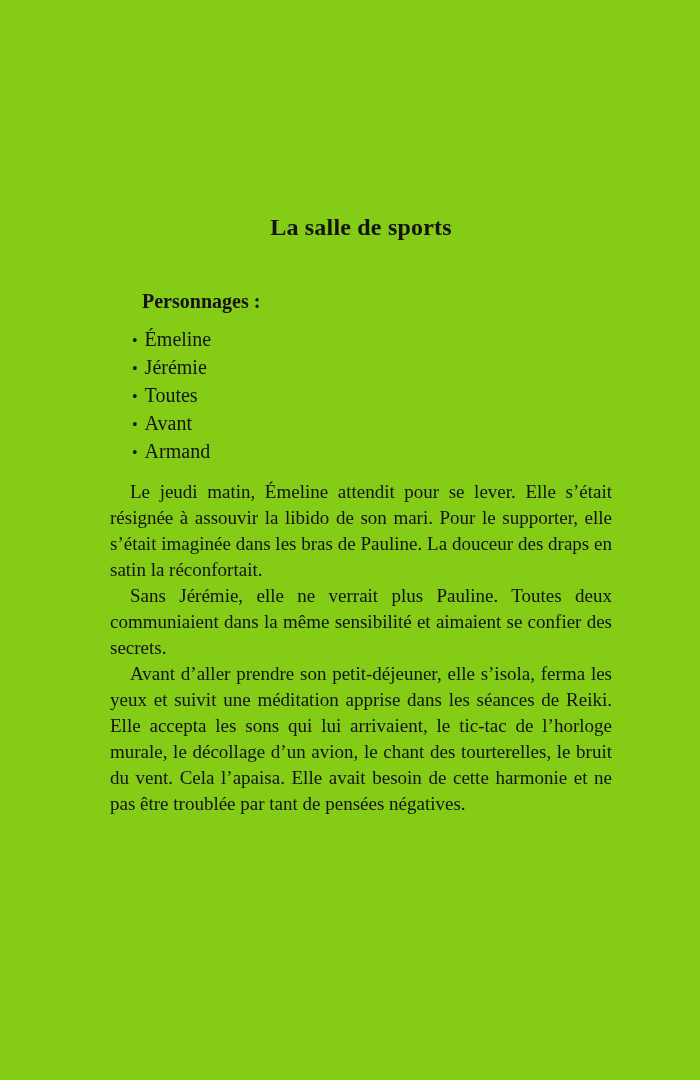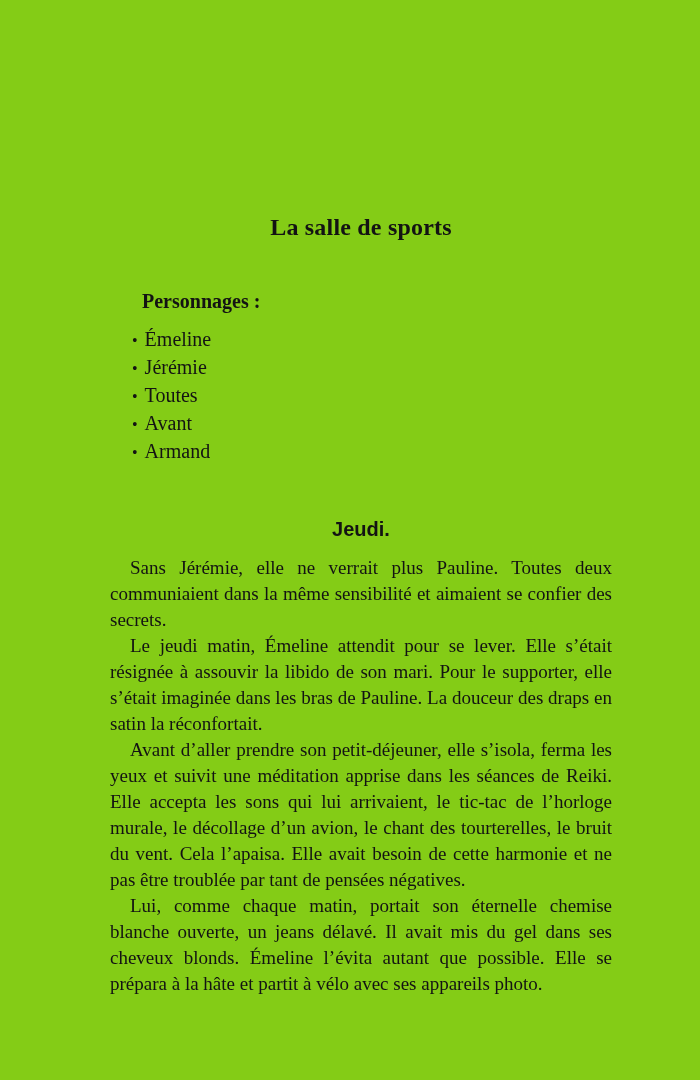--- a/index.html
+++ b/index.html
@@ -100,23 +100,21 @@
           <span class="bullet">•</span>
           <span class="character-name">Avant</span>
         </li>
         <li class="character-item">
           <span class="bullet">•</span>
           <span class="character-name">Armand</span>
         </li>
       </ul>
   </section>
 
-  <h2 class="chapter-heading">Jeudi.</h2>
 
   <div class="body-text">
 
-  <p class="paragraph">Sans Jérémie, elle ne verrait plus Pauline. Toutes deux communiaient dans la même sensibilité et aimaient se confier des secrets.</p>
-      <p class="paragraph">Le jeudi matin, Émeline attendit pour se lever. Elle s’était résignée à assouvir la libido de son mari. Pour le supporter, elle s’était imaginée dans les bras de Pauline. La douceur des draps en satin la réconfortait.</p>
+  <p class="paragraph">Le jeudi matin, Émeline attendit pour se lever. Elle s’était résignée à assouvir la libido de son mari. Pour le supporter, elle s’était imaginée dans les bras de Pauline. La douceur des draps en satin la réconfortait.</p>
+      <p class="paragraph">Sans Jérémie, elle ne verrait plus Pauline. Toutes deux communiaient dans la même sensibilité et aimaient se confier des secrets.</p>
       <p class="paragraph">Avant d’aller prendre son petit-déjeuner, elle s’isola, ferma les yeux et suivit une méditation apprise dans les séances de Reiki. Elle accepta les sons qui lui arrivaient, le tic-tac de l’horloge murale, le décollage d’un avion, le chant des tourterelles, le bruit du vent. Cela l’apaisa. Elle avait besoin de cette harmonie et ne pas être troublée par tant de pensées négatives.</p>
-      <p class="paragraph">Lui, comme chaque matin, portait son éternelle chemise blanche ouverte, un jeans délavé. Il avait mis du gel dans ses cheveux blonds. Émeline l’évita autant que possible. Elle se prépara à la hâte et partit à vélo avec ses appareils photo.</p>
     </div>
 
 </div>
 
 </body></html>

